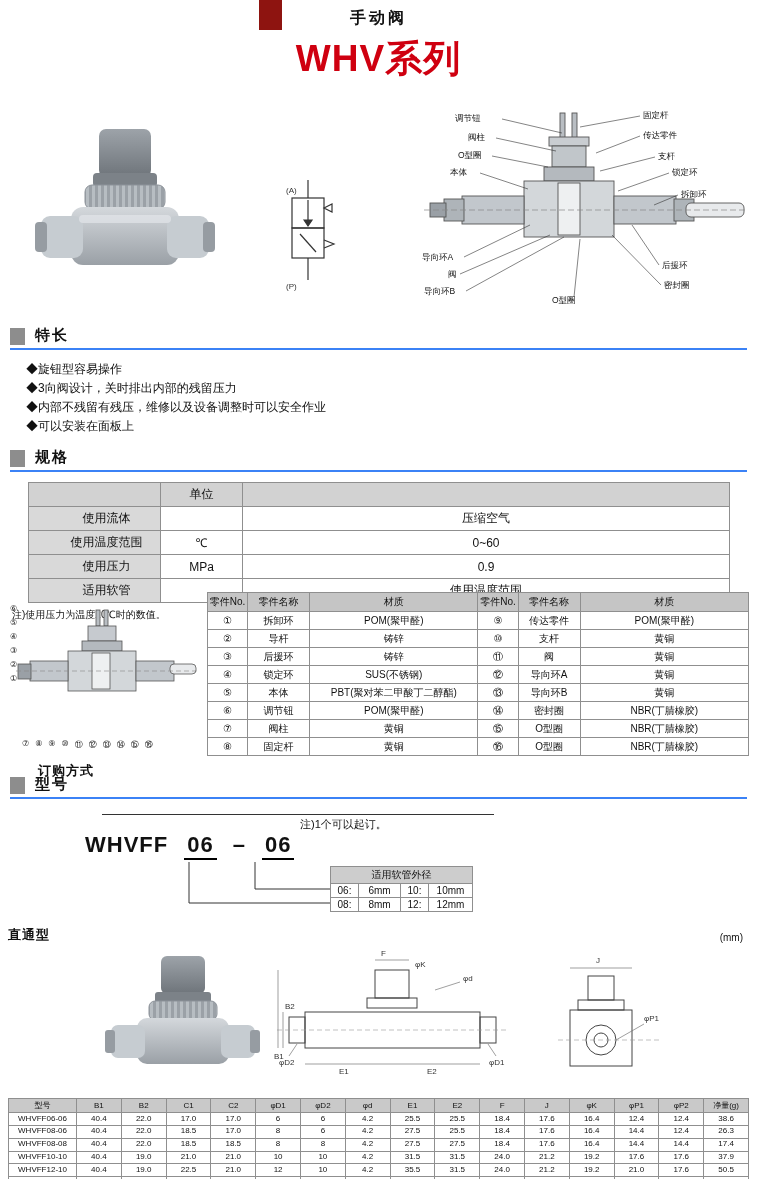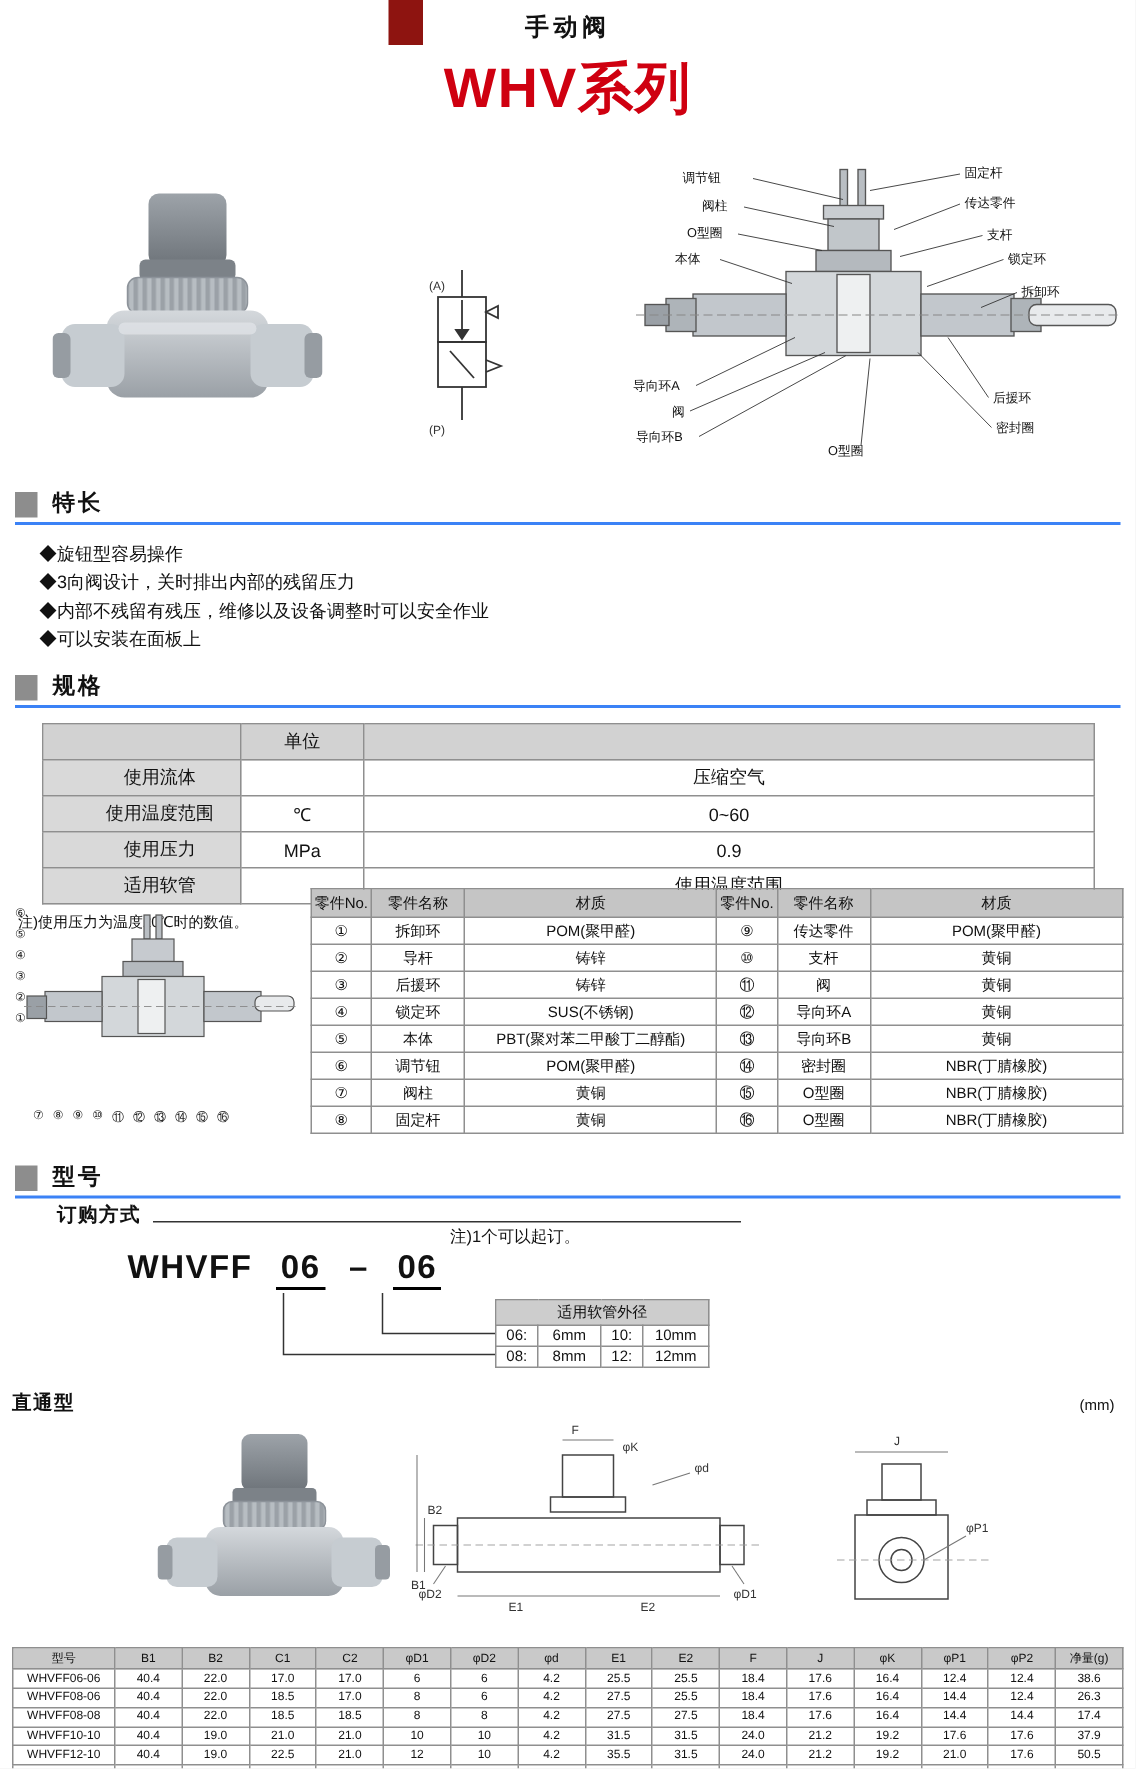--- a/index.html
+++ b/index.html
@@ -42,21 +42,21 @@
 
   
   .cs { position:absolute; left:400px; top:103px; width:350px; height:218px; }
   .cs-lbl { position:absolute; font-size:8.5px; color:#111; white-space:nowrap; }
 
   
   .symbol { position:absolute; left:262px; top:178px; width:92px; height:128px; }
   .sym-lbl { position:absolute; font-size:8px; color:#333; }
 
   
-  .ordering-label { position:absolute; left:38px; top:801px; font-size:13px; font-weight:bold; letter-spacing:1px; }
+  .ordering-label { position:absolute; left:38px; top:762px; font-size:13px; font-weight:bold; letter-spacing:1px; }
   .ordering-rule { position:absolute; left:102px; top:814px; width:392px; border-bottom:1px solid #333; }
   .order-note { position:absolute; left:300px; top:817px; font-size:11px; }
   .code { position:absolute; left:85px; top:832px; display:flex; align-items:baseline; gap:16px; font-size:22px; font-weight:bold; letter-spacing:1px; }
   .code-seg { border-bottom:2px solid #000; padding:0 3px; }
   .connectors { position:absolute; left:85px; top:862px; width:280px; height:56px; }
   .tube-table { position:absolute; left:330px; top:866px; font-size:10px; text-align:center; table-layout:fixed; }
   .tube-table th { background:#cdcdcd; font-weight:normal; padding:1px 3px; }
   .tube-table td { padding:1px 3px; }
 
   

